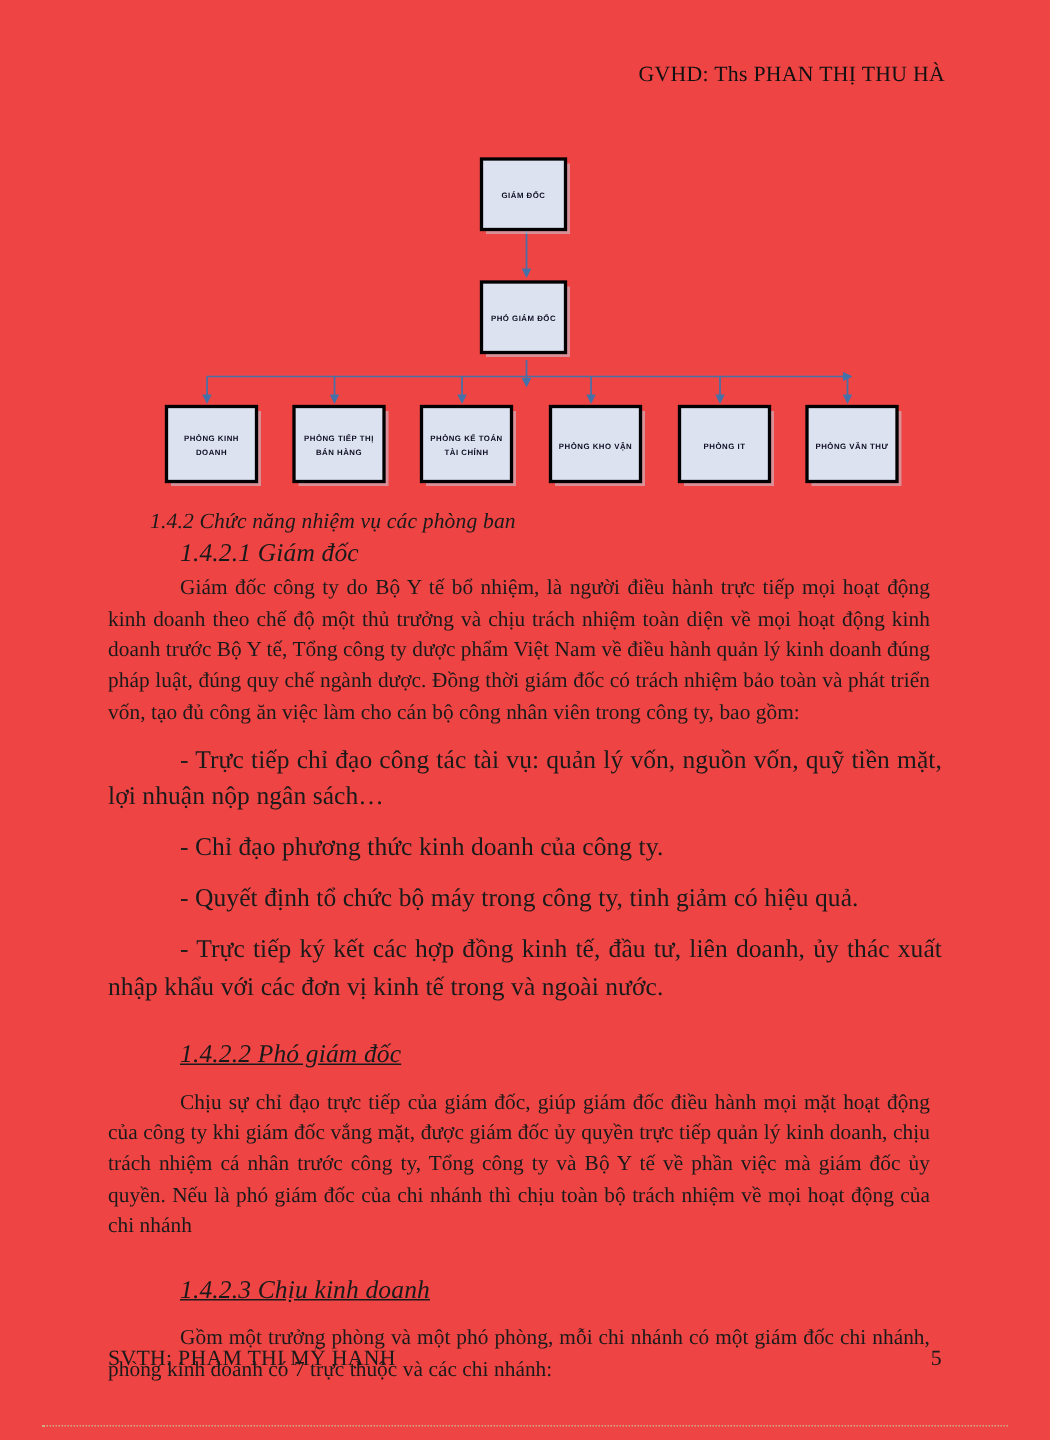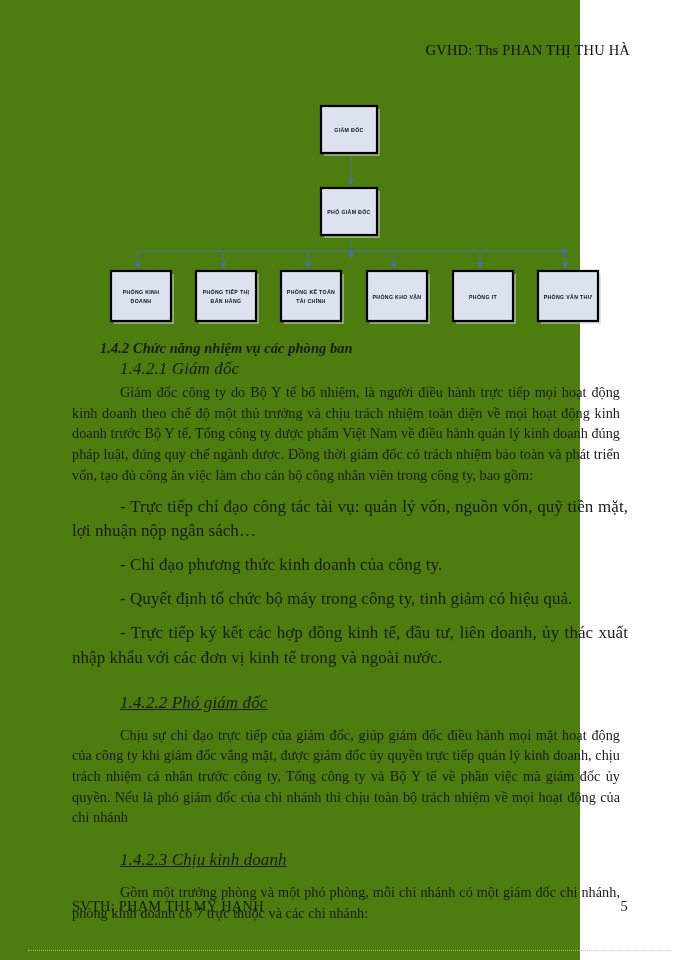--- a/index.html
+++ b/index.html
@@ -12,23 +12,23 @@
     height: 960px;
     position: relative;
     font-family: "Liberation Serif", "DejaVu Serif", serif;
     color: #1a1a1a;
     overflow: hidden;
   }
 
   .page {
     position: absolute;
     left: 0; top: 0;
-    width: 580px;
+    width: 700px;
     height: 960px;
-    background: #4d7c0f;
+    background: #ef4444;
     box-sizing: border-box;
   }
 
   
   .header {
     position: absolute;
     left: 70px;
     top: 42px;
     width: 560px;
     text-align: right;
@@ -74,21 +74,21 @@
 
   
   .content {
     position: absolute;
     left: 72px;
     top: 340px;
     width: 556px;
   }
   .h3 {
     font-size: 14.4px;
-    font-weight: bold;
+    font-weight: normal;
     font-style: italic;
     margin: 0 0 2px 28px;
     letter-spacing: .1px;
   }
   .h4 {
     font-size: 17px;
     font-style: italic;
     margin: 0 0 3px 48px;
     letter-spacing: .1px;
   }

